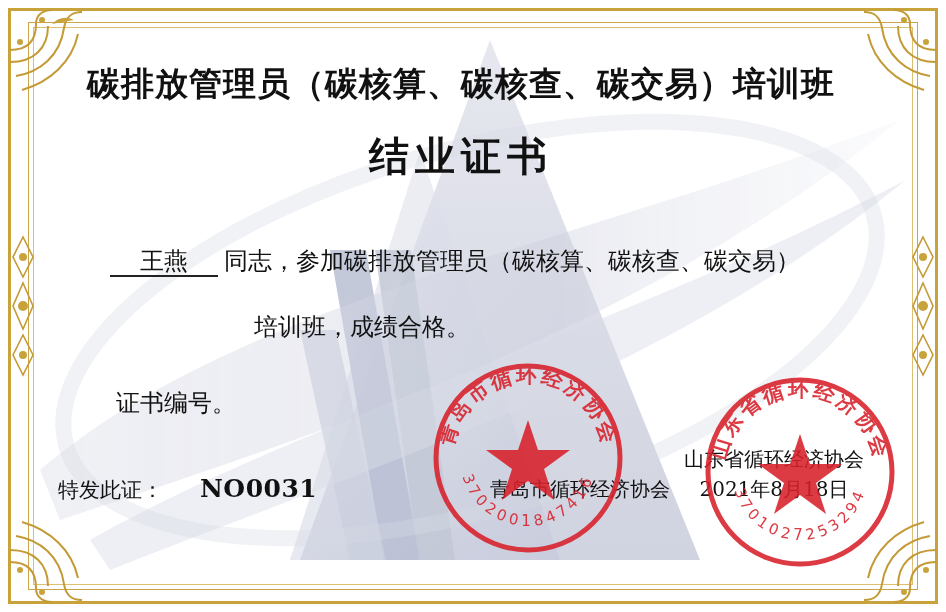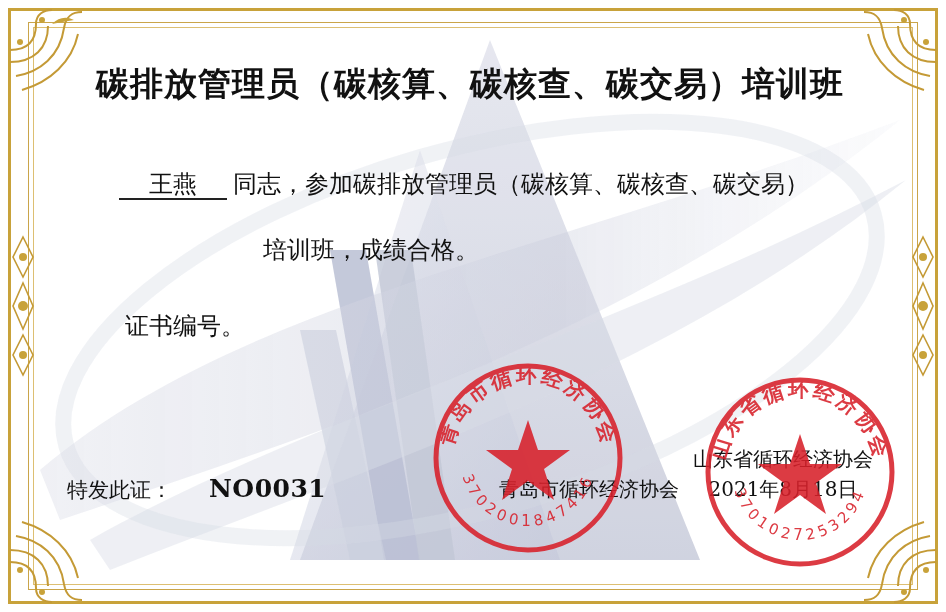--- a/index.html
+++ b/index.html
@@ -69,21 +69,21 @@
     position: absolute;
     left: 0; top: 0;
     width: 946px; height: 612px;
     opacity: 0.85;
     pointer-events: none;
   }
 
   
   .content {
     position: absolute;
-    left: 49px; top: 40px;
+    left: 40px; top: 40px;
     width: 842px;
     height: 530px;
   }
   .title-line1 {
     text-align: center;
     font-size: 33px;
     font-weight: bold;
     letter-spacing: 1px;
     color: #111111;
     margin-top: 22px;
@@ -290,20 +290,21 @@
         <circle cx="17" cy="26" r="4"></circle>
         <circle cx="17" cy="75" r="5"></circle>
         <circle cx="17" cy="124" r="4"></circle>
       </g>
     </svg>
   </div>
 
   <div class="content">
 
     <div class="title-line1">碳排放管理员（碳核算、碳核查、碳交易）培训班</div>
+    <div class="title-line2">结业证书</div>
 
     <div class="body-block">
       <div class="body-p1">
         <span class="name-blank">王燕</span><span>同志，参加碳排放管理员（碳核算、碳核查、碳交易）</span>
       </div>
       <div class="body-p2">培训班，成绩合格。</div>
       <div class="body-p3">证书编号。</div>
     </div>
 
     <div class="footer">

